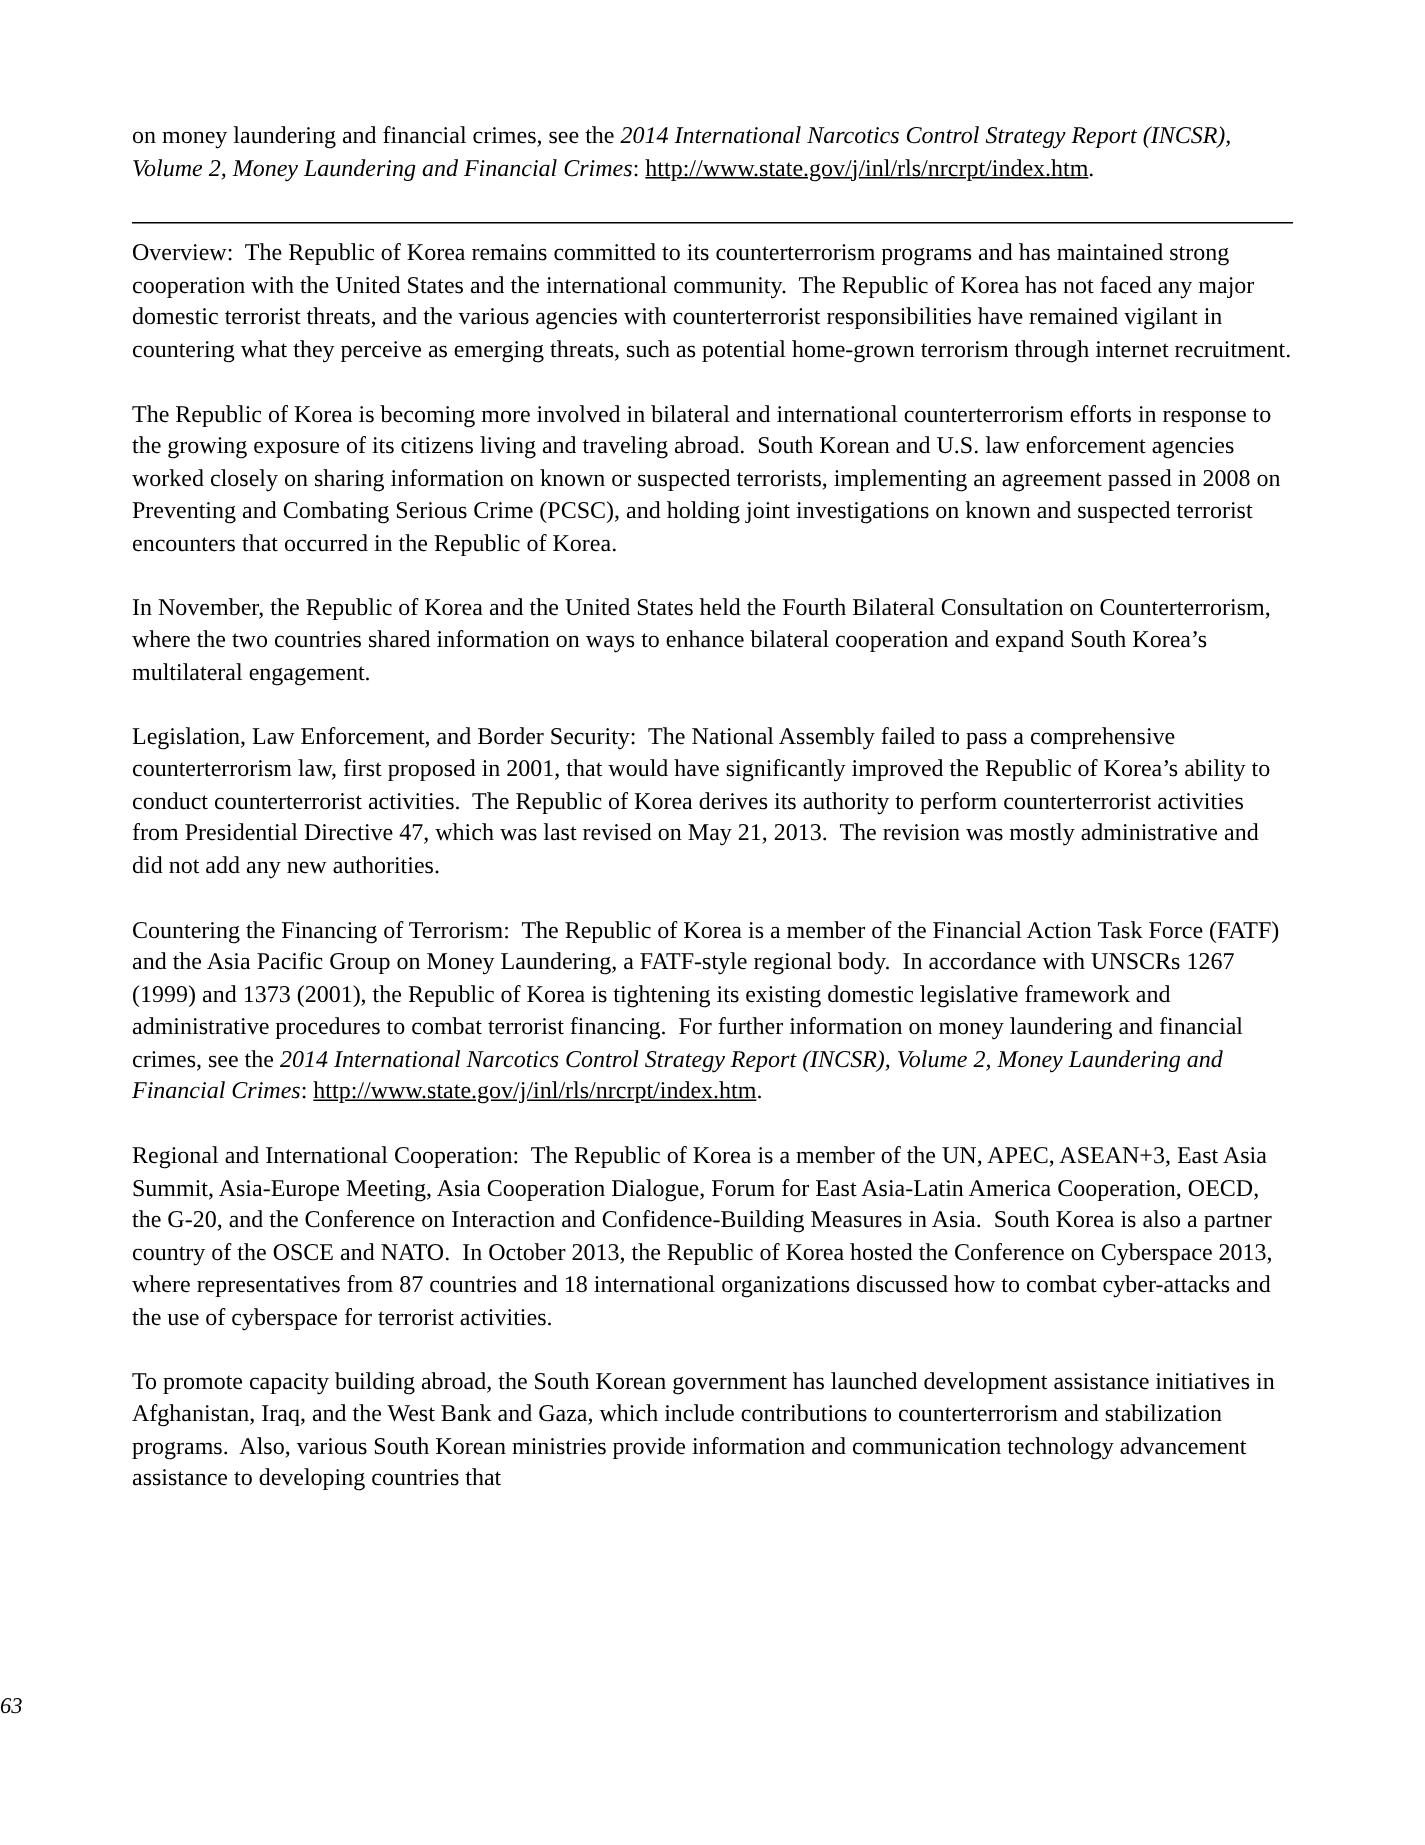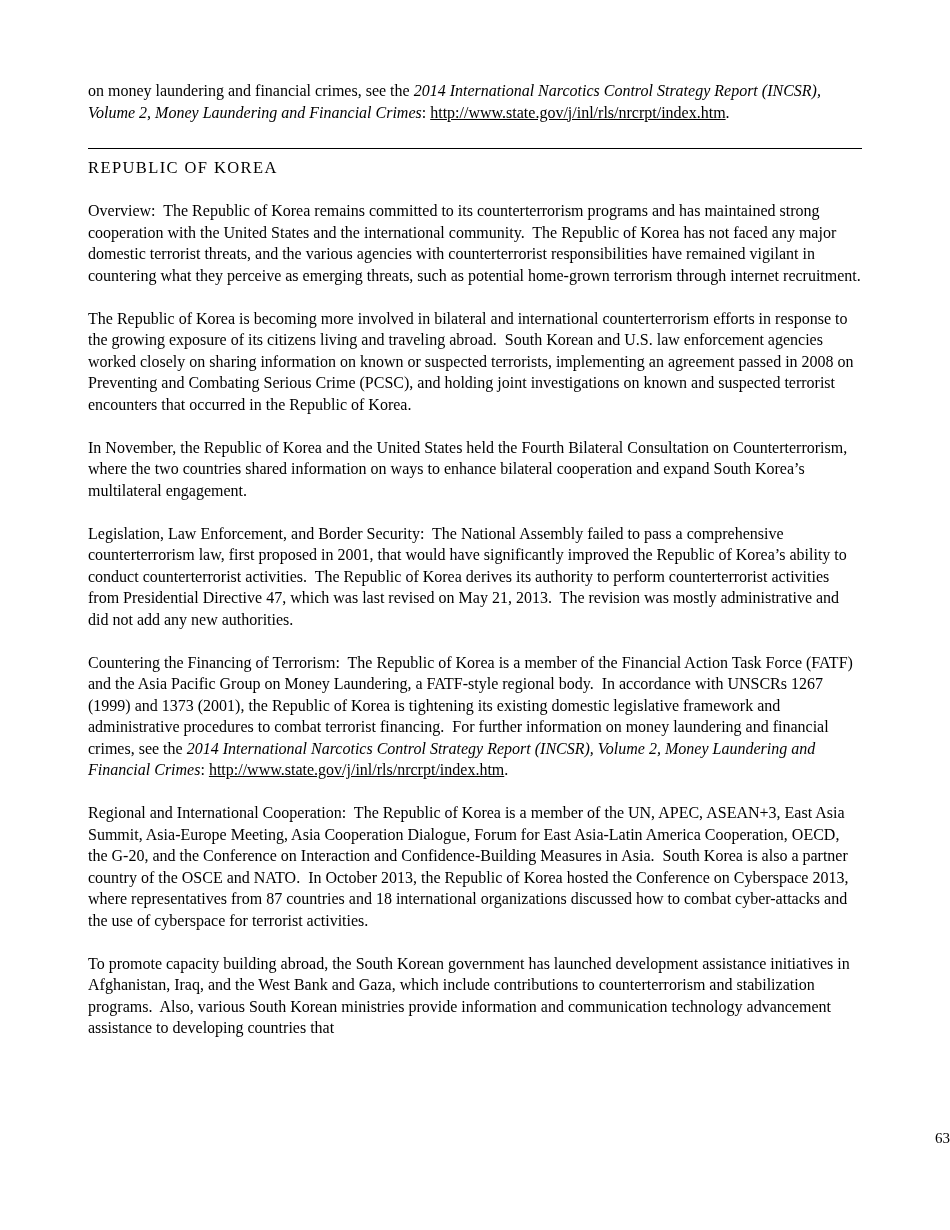--- a/index.html
+++ b/index.html
@@ -39,34 +39,34 @@
     font-size: 16.5px;
     font-weight: normal;
     letter-spacing: 1.4px;
     margin: 0 0 22px 0;
   }
   .page-number {
     position: absolute;
     top: 1130px;
     left: 0;
     width: 100%;
-    text-align: right;
+    text-align: left;
     font-size: 15px;
+    font-style: italic;
   }
 </style>
 </head>
 <body>
 
 <div class="page">
 
   <p class="para continuation"><span>on money laundering and financial crimes, see the </span><span class="italic">2014 International Narcotics Control Strategy Report (INCSR), Volume 2, Money Laundering and Financial Crimes</span><span>: </span><a href="#" class="doc-link">http://www.state.gov/j/inl/rls/nrcrpt/index.htm</a><span>.</span></p>
 
   <hr class="divider">
 
-  <h2 class="country-heading">REPUBLIC OF KOREA</h2>
 
   <p class="para"><span class="lead">Overview:</span><span>  The Republic of Korea remains committed to its counterterrorism programs and has maintained strong cooperation with the United States and the international community.  The Republic of Korea has not faced any major domestic terrorist threats, and the various agencies with counterterrorist responsibilities have remained vigilant in countering what they perceive as emerging threats, such as potential home-grown terrorism through internet recruitment.</span></p>
 
   <p class="para"><span>The Republic of Korea is becoming more involved in bilateral and international counterterrorism efforts in response to the growing exposure of its citizens living and traveling abroad.  South Korean and U.S. law enforcement agencies worked closely on sharing information on known or suspected terrorists, implementing an agreement passed in 2008 on Preventing and Combating Serious Crime (PCSC), and holding joint investigations on known and suspected terrorist encounters that occurred in the Republic of Korea.</span></p>
 
   <p class="para"><span>In November, the Republic of Korea and the United States held the Fourth Bilateral Consultation on Counterterrorism, where the two countries shared information on ways to enhance bilateral cooperation and expand South Korea’s multilateral engagement.</span></p>
 
   <p class="para"><span class="lead">Legislation, Law Enforcement, and Border Security:</span><span>  The National Assembly failed to pass a comprehensive counterterrorism law, first proposed in 2001, that would have significantly improved the Republic of Korea’s ability to conduct counterterrorist activities.  The Republic of Korea derives its authority to perform counterterrorist activities from Presidential Directive 47, which was last revised on May 21, 2013.  The revision was mostly administrative and did not add any new authorities.</span></p>
 
   <p class="para"><span class="lead">Countering the Financing of Terrorism:</span><span>  The Republic of Korea is a member of the Financial Action Task Force (FATF) and the Asia Pacific Group on Money Laundering, a FATF-style regional body.  In accordance with UNSCRs 1267 (1999) and 1373 (2001), the Republic of Korea is tightening its existing domestic legislative framework and administrative procedures to combat terrorist financing.  For further information on money laundering and financial crimes, see the </span><span class="italic">2014 International Narcotics Control Strategy Report (INCSR), Volume 2, Money Laundering and Financial Crimes</span><span>: </span><a href="#" class="doc-link">http://www.state.gov/j/inl/rls/nrcrpt/index.htm</a><span>.</span></p>

